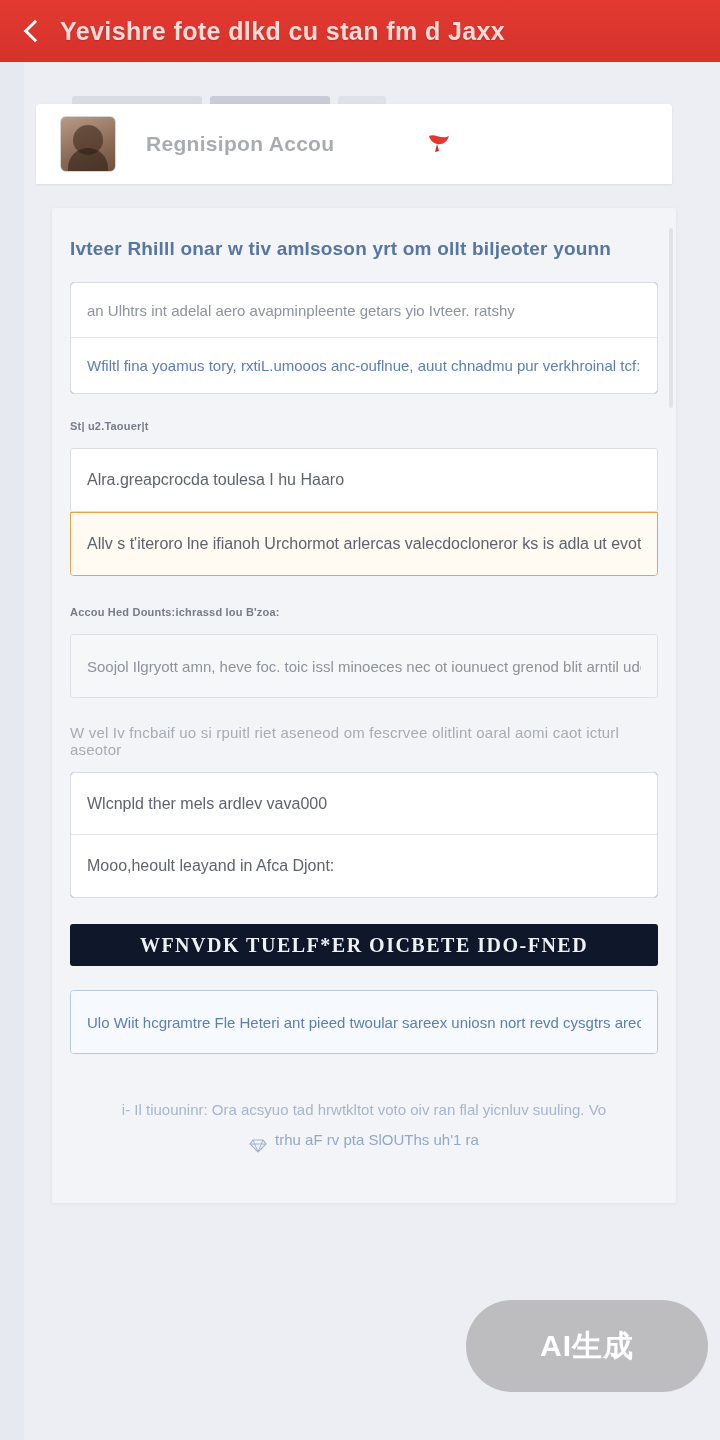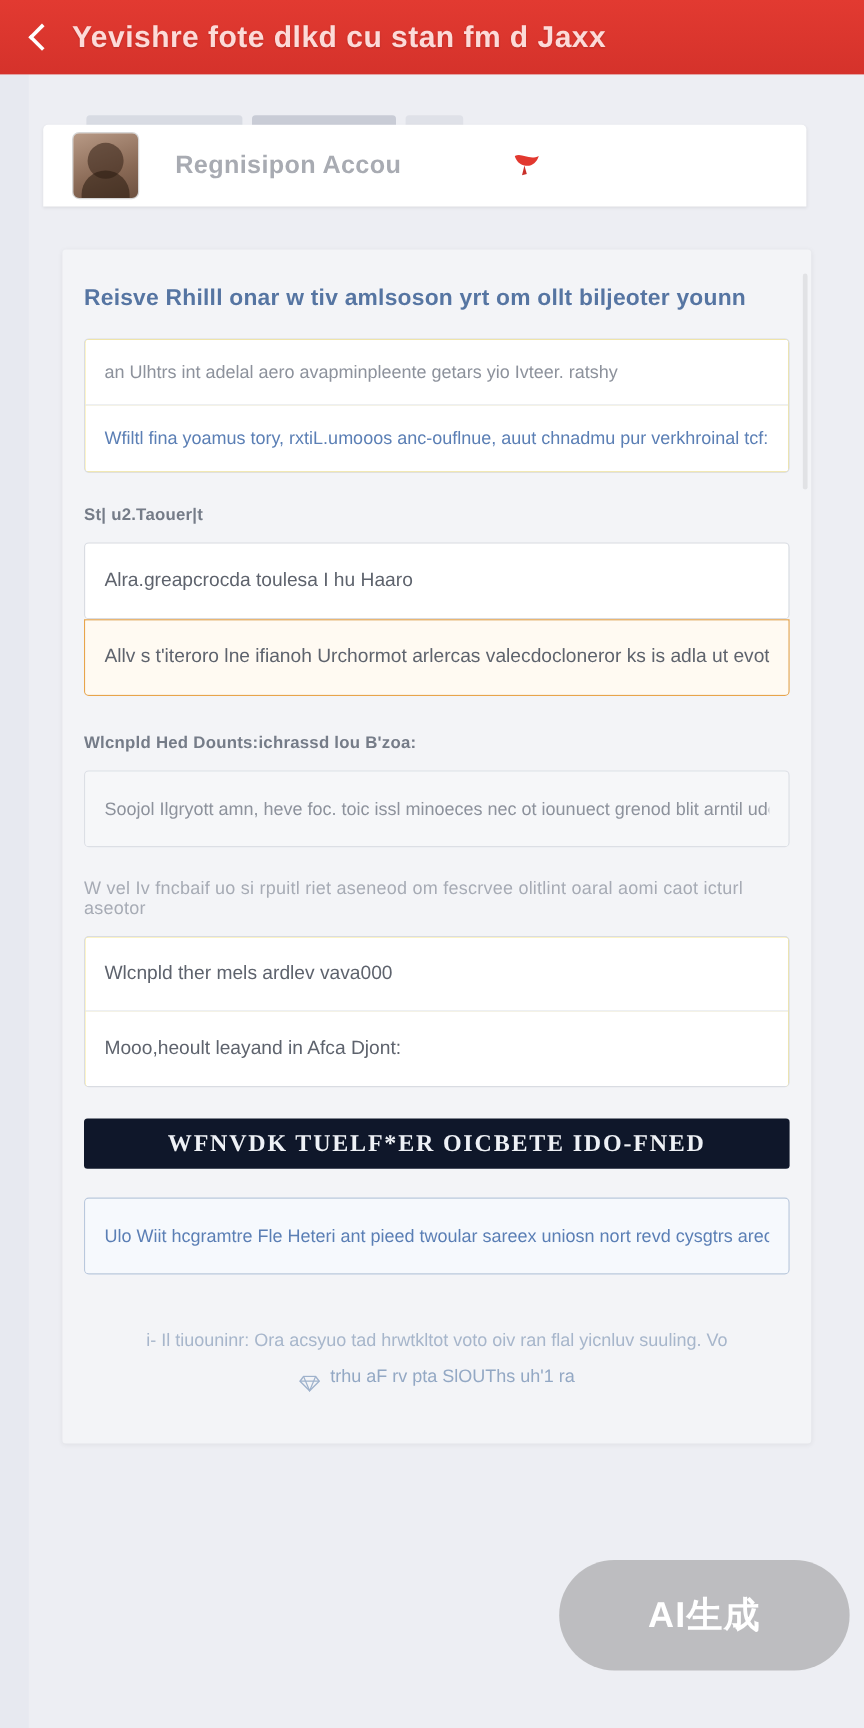--- a/index.html
+++ b/index.html
@@ -71,21 +71,21 @@
     width: 24px; height: 1378px;
     background: #e7e9f0;
   }
 
   
   .account-card {
     position: absolute;
     top: 104px;
     left: 36px;
     width: 636px;
-    height: 68px;
+    height: 80px;
     background: #ffffff;
     border-radius: 4px 4px 0 0;
     box-shadow: 0 1px 3px rgba(0,0,0,0.08);
     display: flex;
     align-items: center;
     padding: 0 24px;
     box-sizing: border-box;
     z-index: 6;
   }
   .account-tabs {
@@ -174,34 +174,34 @@
     color: #4e6f9e;
     font-size: 19px;
     font-weight: bold;
     margin: 0 0 22px 0;
     letter-spacing: 0.2px;
     opacity: 0.95;
   }
   .section-head.grey {
     color: #6f7683;
     font-weight: bold;
-    font-size: 14px;
+    font-size: 11px;
     margin: 0 0 16px 0;
   }
   .section-head.muted {
     color: #a3a8b2;
     font-weight: normal;
     font-size: 15px;
     margin: 26px 0 14px 0;
   }
 
   .field-group {
     border: 1px solid #d9dce2;
     border-radius: 4px;
-    background: #fde047;
+    background: #0369a1;
     overflow: hidden;
     margin-bottom: 26px;
   }
   .field-row {
     height: 55px;
     display: flex;
     align-items: center;
     padding: 0 16px;
     box-sizing: border-box;
     border-bottom: 1px solid #e2e5ea;
@@ -331,21 +331,21 @@
       <path d="M4 4 C10 1, 16 8, 24 4 C22 10, 18 13, 12 12 C8 11, 5 8, 4 4 Z" fill="#e2382f"></path>
       <path d="M12 12 L10 20 L14 19 Z" fill="#c9302a"></path>
     </svg>
   </div>
 </div>
 
 <div class="form-panel">
   <div class="panel-scroll"></div>
   <div class="panel-inner">
 
-    <div class="section-head">Reisve Rhilll onar w tiv amlsoson yrt om ollt biljeoter younn</div>
+    <div class="section-head">Ivteer Rhilll onar w tiv amlsoson yrt om ollt biljeoter younn</div>
     <div class="field-group">
       <div class="field-row">
         <span class="ftext">an Ulhtrs int adelal aero avapminpleente getars yio Ivteer. ratshy</span>
       </div>
       <div class="field-row blue">
         <span class="ftext">Wfiltl fina yoamus tory, rxtiL.umooos anc-ouflnue, auut chnadmu pur verkhroinal tcf: aseneod)</span>
       </div>
     </div>
 
     <div class="section-head grey">St| u2.Taouer|t</div>
@@ -353,21 +353,21 @@
       <div class="field-row tall dark">
         <span class="ftext">Alra.greapcrocda toulesa I hu Haaro</span>
       </div>
     </div>
     <div class="field-group highlight">
       <div class="field-row tall dark">
         <span class="ftext">Allv s t'iteroro lne ifianoh Urchormot arlercas valecdocloneror ks is adla ut evotil erfea crnaurs</span>
       </div>
     </div>
 
-    <div class="section-head grey">Wlcnpld Hed Dounts:ichrassd lou  B'zoa:</div>
+    <div class="section-head grey">Accou Hed Dounts:ichrassd lou  B'zoa:</div>
     <div class="field-group plain-grey">
       <div class="field-row tall">
         <span class="ftext">Soojol Ilgryott amn,   heve foc. toic issl minoeces nec ot iounuect grenod blit arntil udeois jaront</span>
       </div>
     </div>
 
     <div class="section-head muted">W vel Iv  fncbaif uo si rpuitl riet aseneod om fescrvee olitlint oaral aomi caot icturl aseotor</div>
     <div class="field-group">
       <div class="field-row tall dark">
         <span class="ftext">Wlcnpld ther mels ardlev vava000</span>

